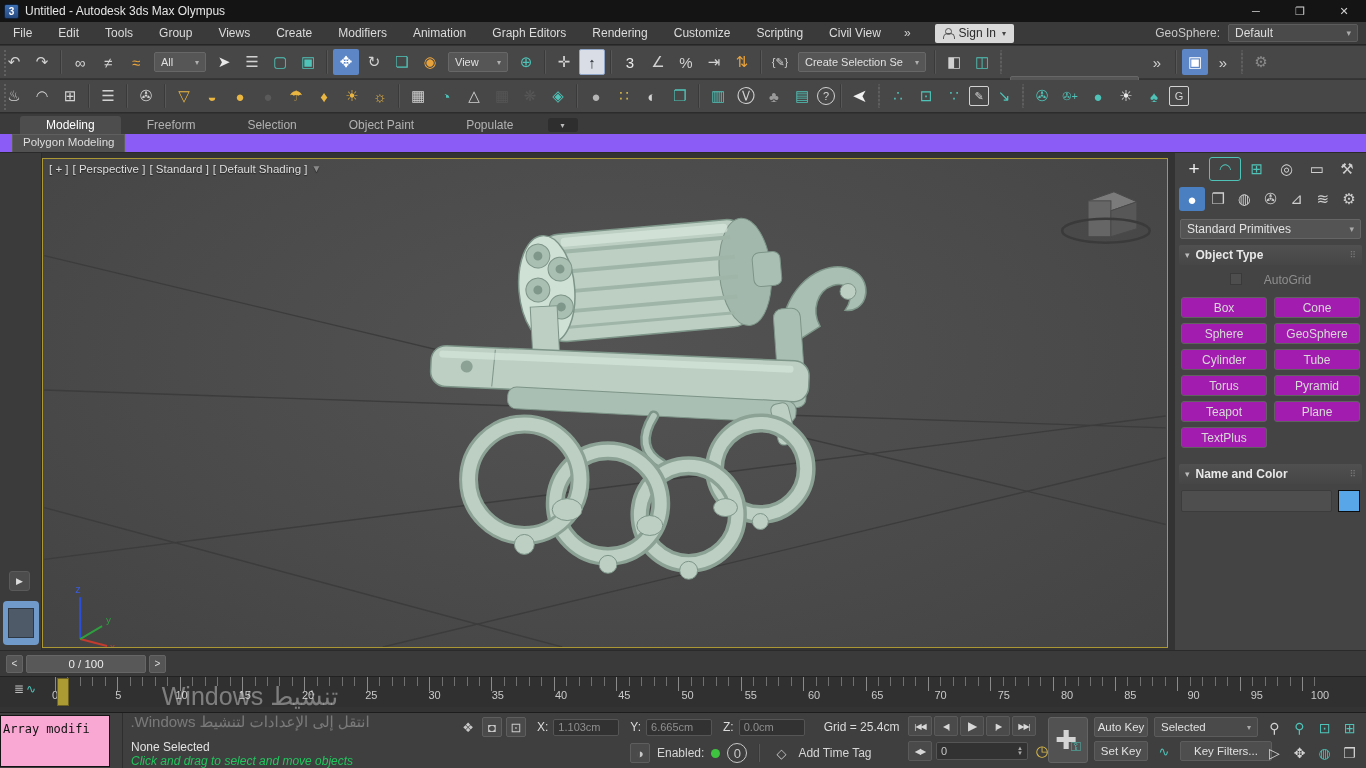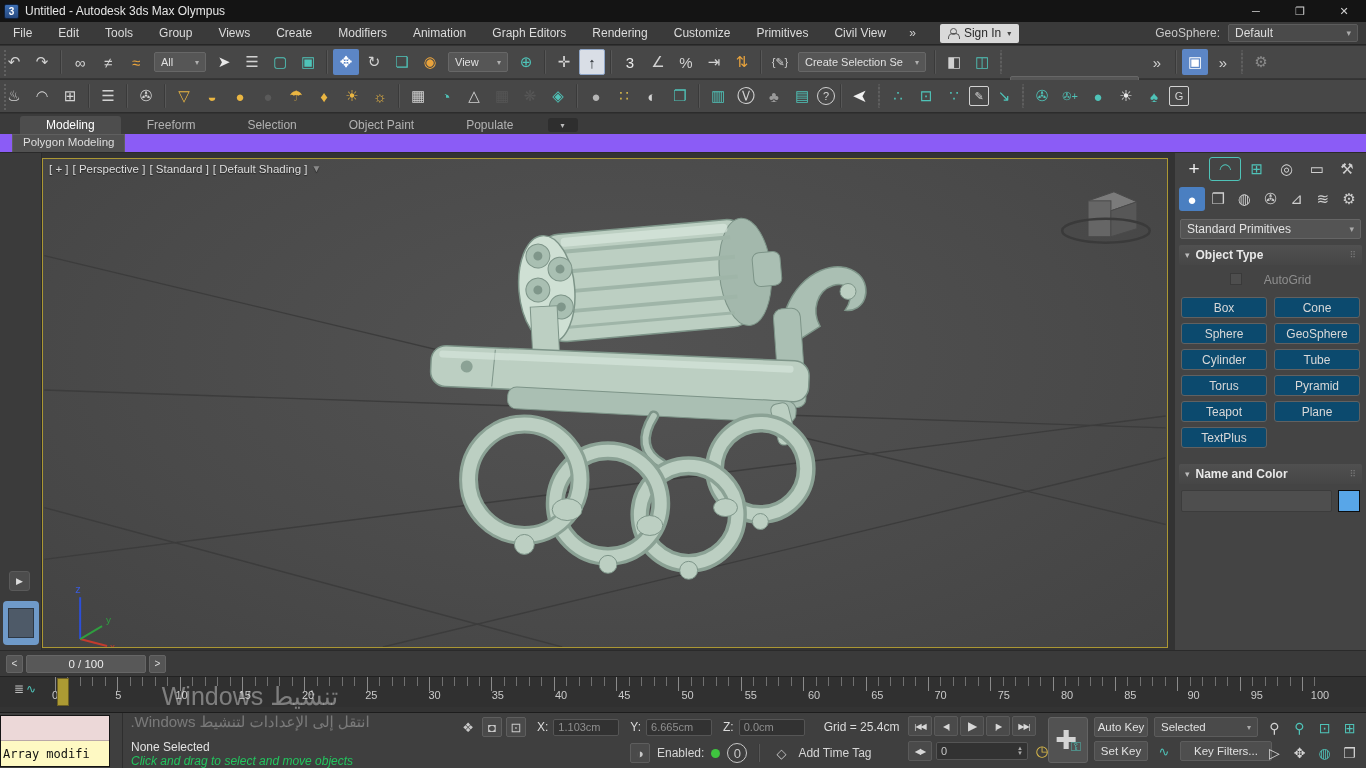--- a/index.html
+++ b/index.html
@@ -75,21 +75,21 @@
   .cp-dd { margin:6px 5px; height:20px; background:#545454; border:1px solid #656565; border-radius:2px; display:flex; align-items:center; padding:0 6px; font-size:12px; color:#e2e2e2; }
   .cp-dd::after { content:"▾"; margin-left:auto; font-size:9px; color:#aaa; }
   .rollout-header { margin:6px 4px 0 4px; height:20px; background:linear-gradient(#505050,#464646); border-radius:2px; display:flex; align-items:center; padding:0 6px; gap:6px; }
   .rollout-arrow { font-size:9px; color:#bbb; }
   .rollout-title { font-weight:bold; font-size:12px; color:#e8e8e8; }
   .rollout-grip { margin-left:auto; font-size:9px; color:#7a7a7a; }
   .autogrid-row { display:flex; justify-content:center; gap:22px; padding:8px 0 4px 0; }
   .checkbox { width:12px; height:12px; background:#4e4e4e; border:1px solid #3a3a3a; }
   .autogrid-label { color:#8f8f8f; font-size:12px; }
   .ot-grid { display:grid; grid-template-columns:86px 86px; gap:5px 7px; justify-content:center; padding:6px 0 10px 0; }
-  .ot-btn { height:21px; background:#0c4a6e; border:1px solid #616161; border-radius:3px; color:#d8d8d8; font-size:12px; display:flex; align-items:center; justify-content:center; }
+  .ot-btn { height:21px; background:#a21caf; border:1px solid #616161; border-radius:3px; color:#d8d8d8; font-size:12px; display:flex; align-items:center; justify-content:center; }
   .nc-row { display:flex; align-items:center; gap:6px; padding:6px 6px; }
   .name-field { flex:1; height:22px; background:#4e4e4e; border:1px solid #3c3c3c; border-radius:2px; }
   .color-swatch { width:22px; height:22px; border:1px solid #0d0d0d; }
 
   
   .timeslider { position:absolute; left:0; top:650px; width:100%; height:26px; background:#3a3a3a; border-top:1px solid #2a2a2a; display:flex; align-items:center; padding-left:6px; }
   .ts-btn { width:17px; height:18px; background:#555; border:1px solid #646464; border-radius:2px; display:flex; align-items:center; justify-content:center; font-size:10px; color:#ddd; }
   .ts-plate { width:120px; height:18px; margin:0 3px; background:#585858; border:1px solid #666; border-radius:2px; display:flex; align-items:center; justify-content:center; font-size:11.5px; color:#ececec; }
   .trackbar { position:absolute; left:0; top:676px; width:100%; height:31px; background:#303030; border-top:1px solid #222; }
   .tb-curve { position:absolute; left:14px; top:5px; display:flex; gap:2px; align-items:center; font-size:12px; }
@@ -97,21 +97,21 @@
   .ruler-ticks { position:absolute; left:0; top:0; width:100%; height:9px;
     background:repeating-linear-gradient(to right, #707070 0 1px, transparent 1px 12.47px); }
   .ruler-ticks-major { position:absolute; left:0; top:0; width:100%; height:14px;
     background:repeating-linear-gradient(to right, #8a8a8a 0 1px, transparent 1px 62.35px); }
   .ruler-nums { position:absolute; left:0; top:12px; width:100%; display:flex; justify-content:space-between; font-size:11px; color:#c9c9c9; }
   .ruler-nums span { width:0; display:flex; justify-content:center; }
   .frame-marker { position:absolute; left:57px; top:1px; width:12px; height:28px; background:#ac9a33; border:1px solid #6d6023; z-index:2; }
 
   
   .statusbar { position:absolute; left:0; top:712px; width:100%; height:56px; background:#3f3f3f; border-top:1px solid #1d1d1d; }
-  .listener { position:absolute; left:0; top:2px; width:110px; height:52px; border:1px solid #141414; background:#fef9c3; display:flex; flex-direction:column; }
+  .listener { position:absolute; left:0; top:2px; width:110px; height:52px; border:1px solid #141414; background:#f9a8d4; display:flex; flex-direction:row; }
   .listener-pink { height:26px; background:#ecd8d8; border-bottom:1px solid #b9a8a8; }
   .listener-line { height:26px; display:flex; align-items:center; padding-left:2px; font-family:"DejaVu Sans Mono", monospace; font-size:12px; color:#111; white-space:nowrap; overflow:hidden; }
   .prompt { position:absolute; left:122px; top:0; width:330px; height:100%; display:flex; flex-direction:column; justify-content:flex-end; border-left:1px solid #2e2e2e; padding-left:8px; }
   .prompt-sel { font-size:12px; color:#e2e2e2; }
   .prompt-hint { font-size:12px; color:#22c55e;font-style:italic; }
   .coords { position:absolute; left:458px; top:4px; display:flex; align-items:center; gap:5px; }
   .st-icon { width:20px; height:20px; display:flex; align-items:center; justify-content:center; color:#c8c8c8; font-size:13px; }
   .st-icon.framed { border:1px solid #5e5e5e; border-radius:2px; background:#4a4a4a; }
   .coord-label { color:#dcdcdc; font-size:12px; margin-left:6px; }
   .coord-field { width:66px; height:17px; background:#323232; border:1px solid #555; border-radius:2px; display:flex; align-items:center; padding:0 4px; color:#8f8f8f; font-size:11px; }
@@ -162,21 +162,21 @@
         <span class="menu-item">Edit</span>
         <span class="menu-item">Tools</span>
         <span class="menu-item">Group</span>
         <span class="menu-item">Views</span>
         <span class="menu-item">Create</span>
         <span class="menu-item">Modifiers</span>
         <span class="menu-item">Animation</span>
         <span class="menu-item">Graph Editors</span>
         <span class="menu-item">Rendering</span>
         <span class="menu-item">Customize</span>
-        <span class="menu-item">Primitives</span>
+        <span class="menu-item">Scripting</span>
         <span class="menu-item">Civil View</span>
       </div>
     <span class="menu-overflow">»</span>
     <div class="signin">
       <span class="person"></span>
       <span>Sign In</span>
       <span class="mini-arrow">▾</span>
     </div>
     <span class="ws-label">GeoSphere:</span>
     <div class="ws-dd">

